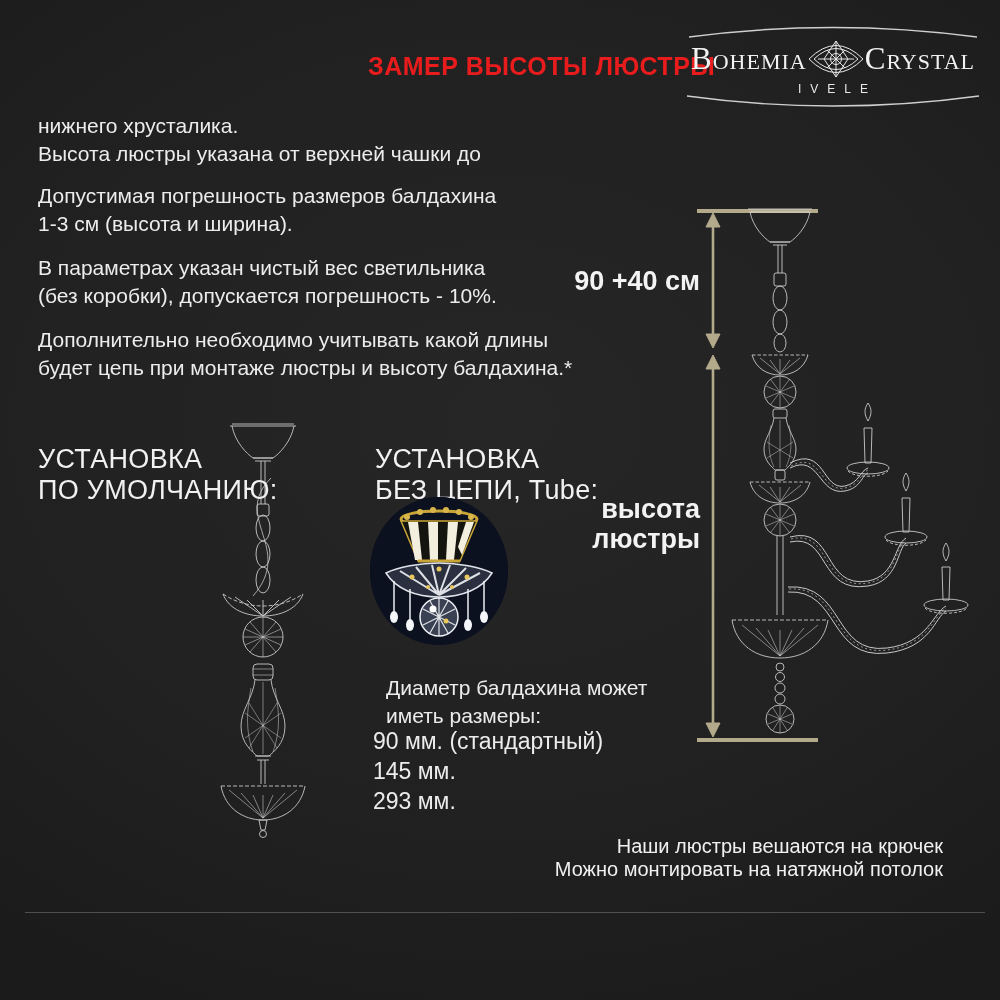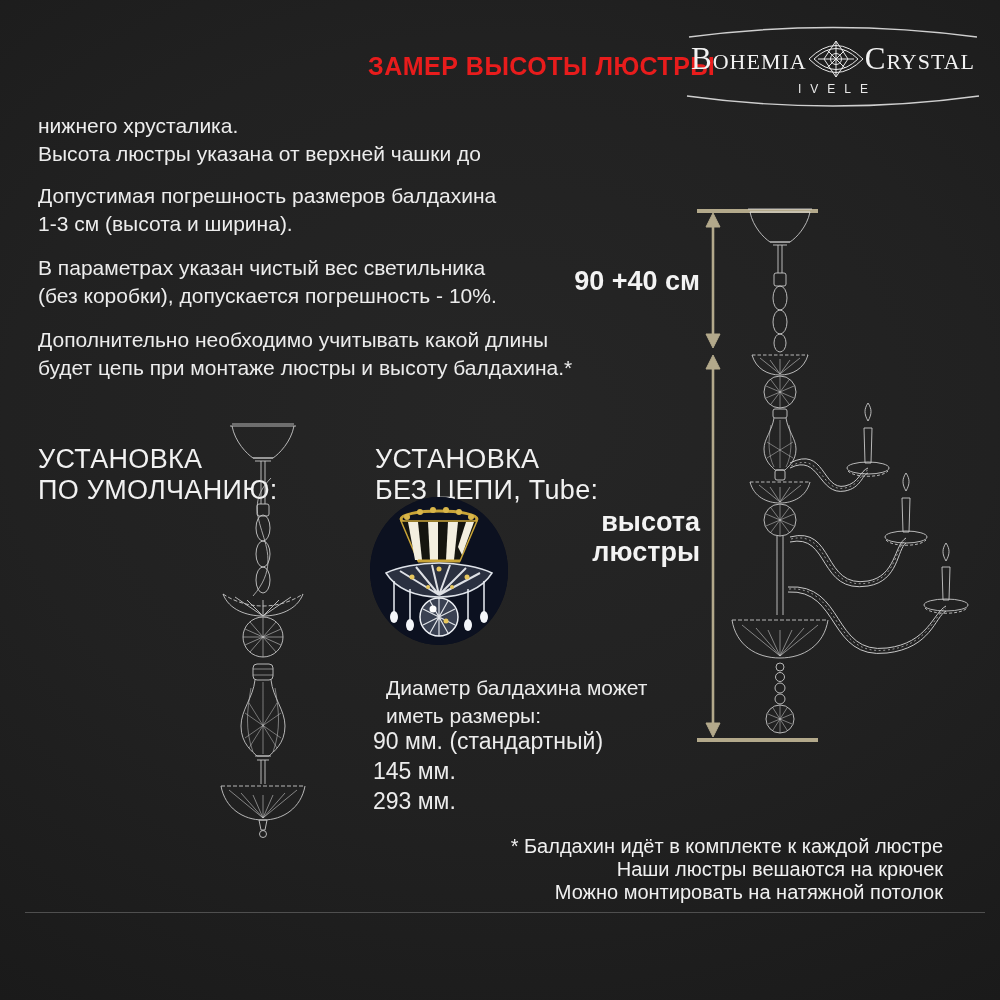--- a/index.html
+++ b/index.html
@@ -192,21 +192,21 @@
     <div>Диаметр балдахина может</div>
     <div>иметь размеры:</div>
   </div>
   <div class="abs canopy-sizes" style="left:373px;top:726px;">
     <div>90 мм. (стандартный)</div>
     <div>145 мм.</div>
     <div>293 мм.</div>
   </div>
 
   <div class="abs measure-label" style="left:540px;top:266px;width:160px;">90 +40 см</div>
-  <div class="abs measure-label" style="left:540px;top:507px;width:160px;">
+  <div class="abs measure-label" style="left:540px;top:494px;width:160px;">
     <div>высота</div>
     <div>люстры</div>
   </div>
 
   <svg class="abs" style="left:640px;top:195px;" width="350" height="580" viewBox="0 0 350 580">
 
     <g stroke="#b3a98b" fill="#b3a98b">
       <path d="M 57,16 L 178,16" stroke-width="4" fill="none"></path>
       <path d="M 57,545 L 178,545" stroke-width="4" fill="none"></path>
       <path d="M 73,28 L 73,143" stroke-width="2.6" fill="none"></path>
@@ -289,20 +289,19 @@
       <circle cx="140" cy="482" r="4.5"></circle>
       <circle cx="140" cy="493" r="5"></circle>
       <circle cx="140" cy="504" r="5"></circle>
 
       <circle cx="140" cy="524" r="14"></circle>
       <path d="M 128,519 L 152,529 M 128,529 L 152,519 M 133,513 L 147,535 M 147,513 L 133,535 M 140,510 L 140,538" stroke-width="0.55"></path>
     </g>
   </svg>
 
   <div class="abs footnotes" style="right:57px;top:835px;">
-    <div>* Балдахин идёт в комплекте к каждой люстре</div>
     <div>Наши люстры вешаются на крючек</div>
     <div>Можно монтировать на натяжной потолок</div>
   </div>
 
   <div class="abs divider" style="left:25px;top:912px;width:960px;"></div>
 
 </div>
 
 </body></html>

